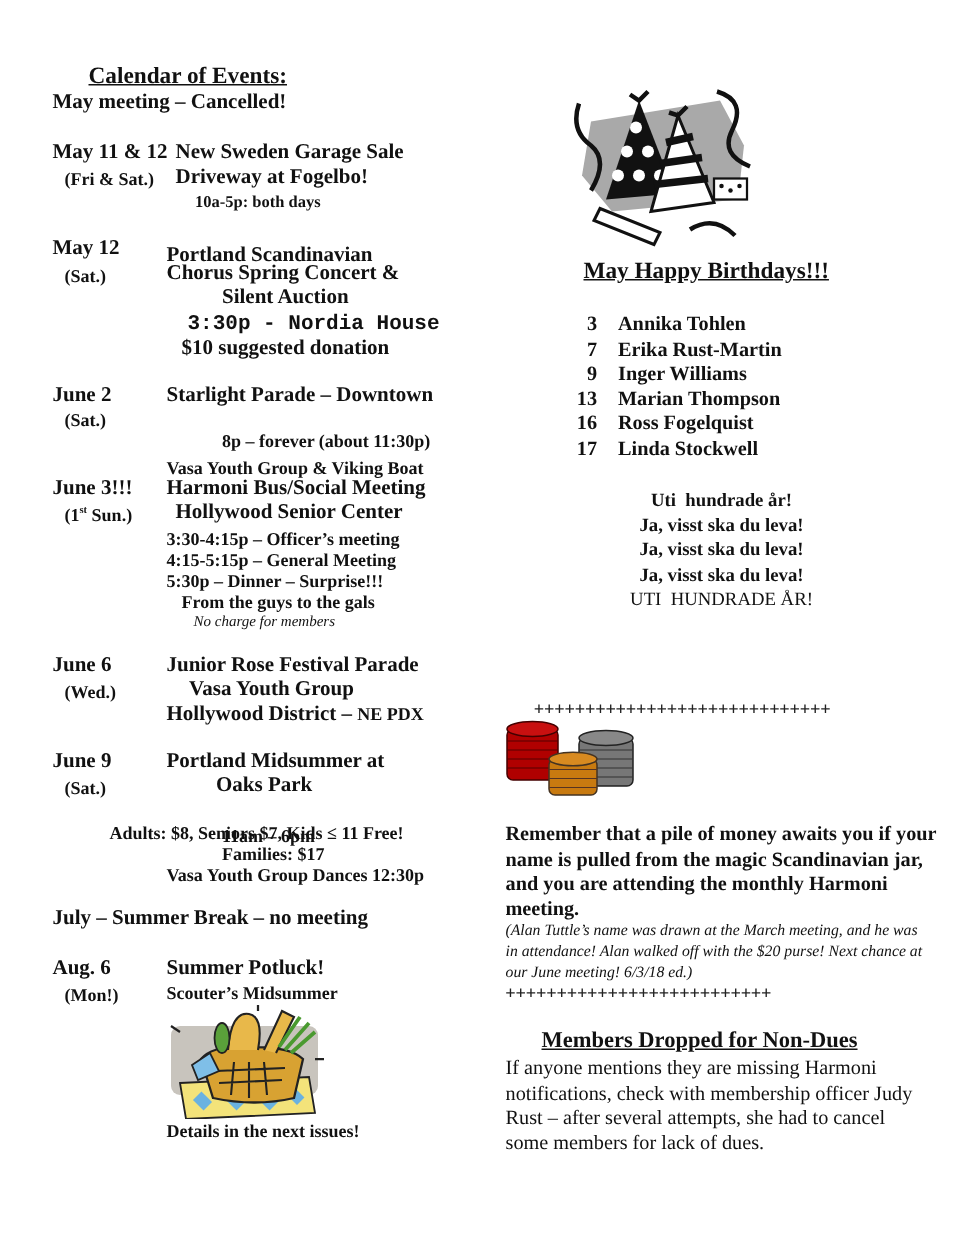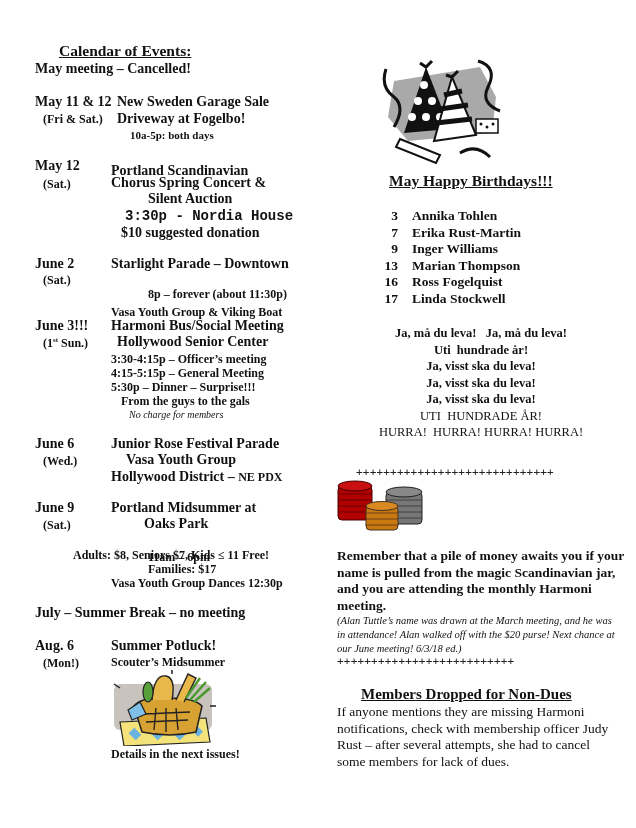--- a/index.html
+++ b/index.html
@@ -172,27 +172,25 @@
     <span class="bday-day" style="left:0;">16</span>
       <span class="bday-name">Ross Fogelquist</span>
   </div>
   <div class="bday-row" style="left:372px; top:291px;">
     <span class="bday-day" style="left:0;">17</span>
       <span class="bday-name">Linda Stockwell</span>
   </div>
 </div>
 
 <div class="song" style="top:325px;">
-  <div style="white-space:pre;">Ja, må du leva!   Ja, må du leva!</div>
   <div style="white-space:pre;">Uti  hundrade år!</div>
   <div>Ja, visst ska du leva!</div>
   <div>Ja, visst ska du leva!</div>
   <div>Ja, visst ska du leva!</div>
   <div style="font-weight:normal; white-space:pre;">UTI  HUNDRADE ÅR!</div>
-  <div style="font-weight:normal; white-space:pre;">HURRA!  HURRA! HURRA! HURRA!</div>
 </div>
 
 <div class="plus" style="left:356px; top:466px;">+++++++++++++++++++++++++++++</div>
 
 <svg class="abs" style="left:336px; top:480px;" width="90" height="52" viewBox="0 0 90 52">
   <g>
     <rect x="2" y="6" width="34" height="34" rx="4" fill="#b00000" stroke="#400" stroke-width="1"></rect>
     <ellipse cx="19" cy="6" rx="17" ry="5" fill="#c81010" stroke="#400" stroke-width="1"></ellipse>
     <g stroke="#500" stroke-width="0.8">
         <line x1="2" y1="14" x2="36" y2="14"></line>

